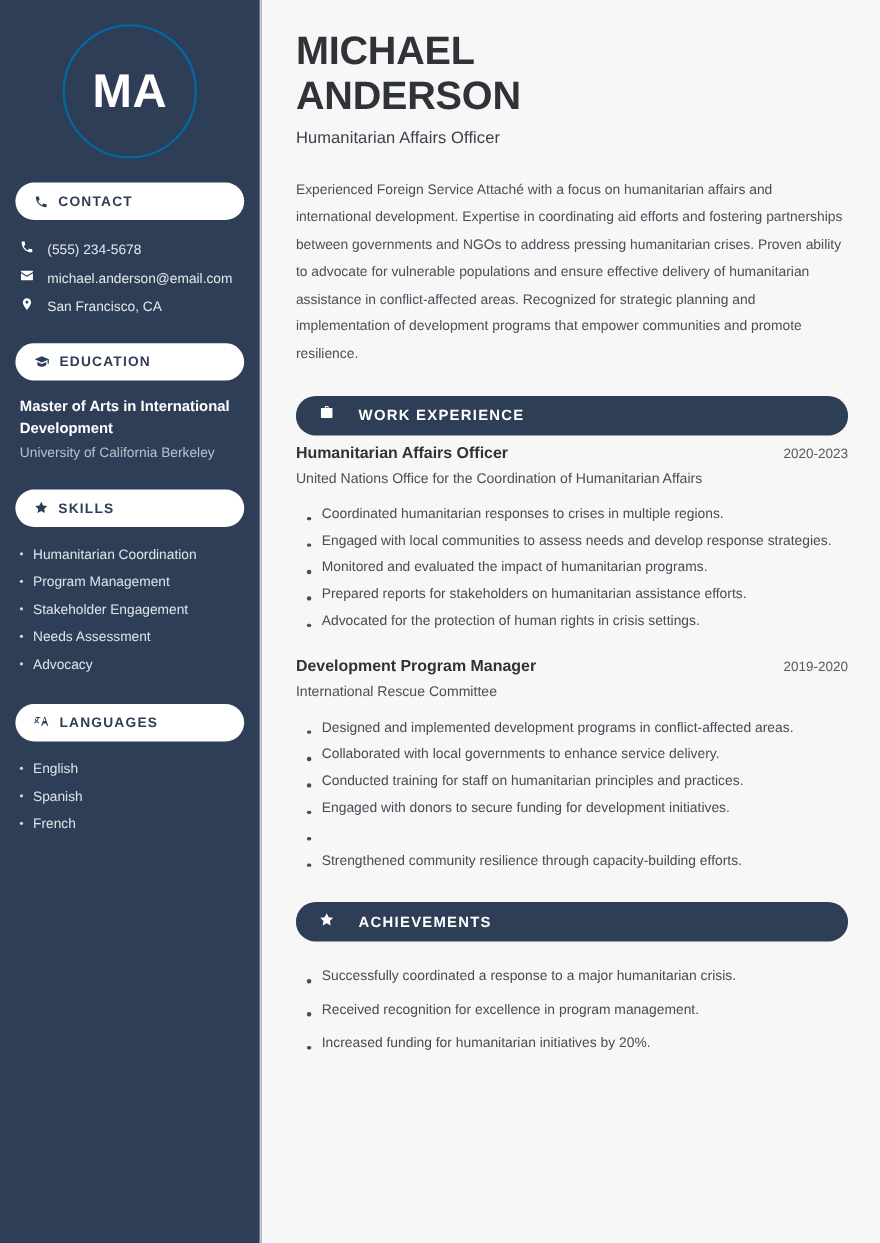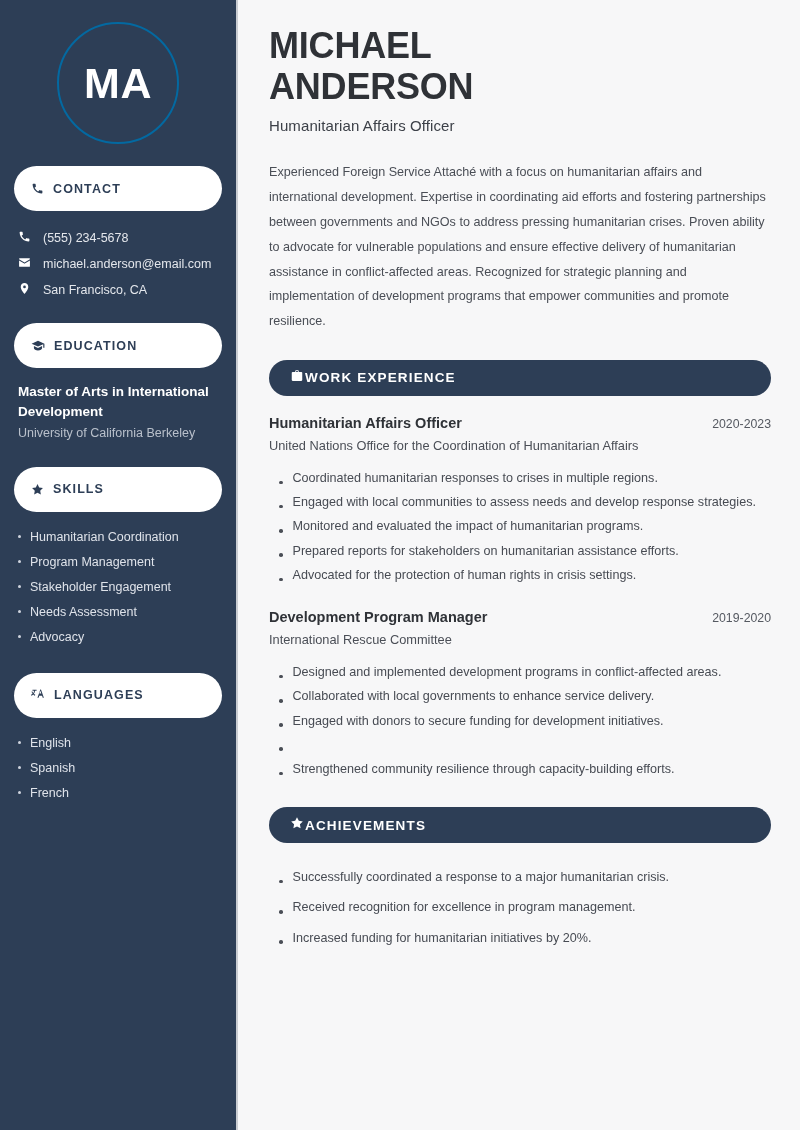--- a/index.html
+++ b/index.html
@@ -48,21 +48,21 @@
     color: #ffffff;
     font-size: 43px;
     font-weight: 700;
     letter-spacing: 0.5px;
     line-height: 1;
   }
 
   .pill {
     background: #ffffff;
     border-radius: 999px;
-    height: 45px;
+    height: 34px;
     display: flex;
     align-items: center;
     gap: 9px;
     padding: 0 17px;
     margin-bottom: 14px;
   }
   .pill .pill-label {
     color: #2d3e56;
     font-size: 12.5px;
     font-weight: 700;
@@ -150,24 +150,24 @@
     margin-top: 26px;
     max-width: 510px;
   }
 
   .section-bar {
     background: #2d3e56;
     border-radius: 999px;
     height: 36px;
     display: flex;
     align-items: center;
-    gap: 1px;
+    gap: 22px;
     padding: 0 21px;
     margin-top: 26px;
-    margin-bottom: 19px;
+    margin-bottom: 8px;
   }
   .section-bar .ic { fill: #ffffff; }
   .section-bar .bar-label {
     color: #ffffff;
     font-size: 13.5px;
     font-weight: 700;
     letter-spacing: 1.15px;
   }
 
   .entry { margin-bottom: 4px; }
@@ -399,20 +399,24 @@
       <div class="bullet">
         <span class="dot"></span>
         <span class="txt">Designed and implemented development programs in conflict-affected areas.</span>
       </div>
       <div class="bullet">
         <span class="dot"></span>
         <span class="txt">Collaborated with local governments to enhance service delivery.</span>
       </div>
       <div class="bullet">
         <span class="dot"></span>
+        <span class="txt">Conducted training for staff on humanitarian principles and practices.</span>
+      </div>
+      <div class="bullet">
+        <span class="dot"></span>
         <span class="txt">Engaged with donors to secure funding for development initiatives.</span>
       </div>
       <div class="bullet">
         <span class="dot"></span>
       </div>
       <div class="bullet">
         <span class="dot"></span>
         <span class="txt">Strengthened community resilience through capacity-building efforts.</span>
       </div>
     </div>

